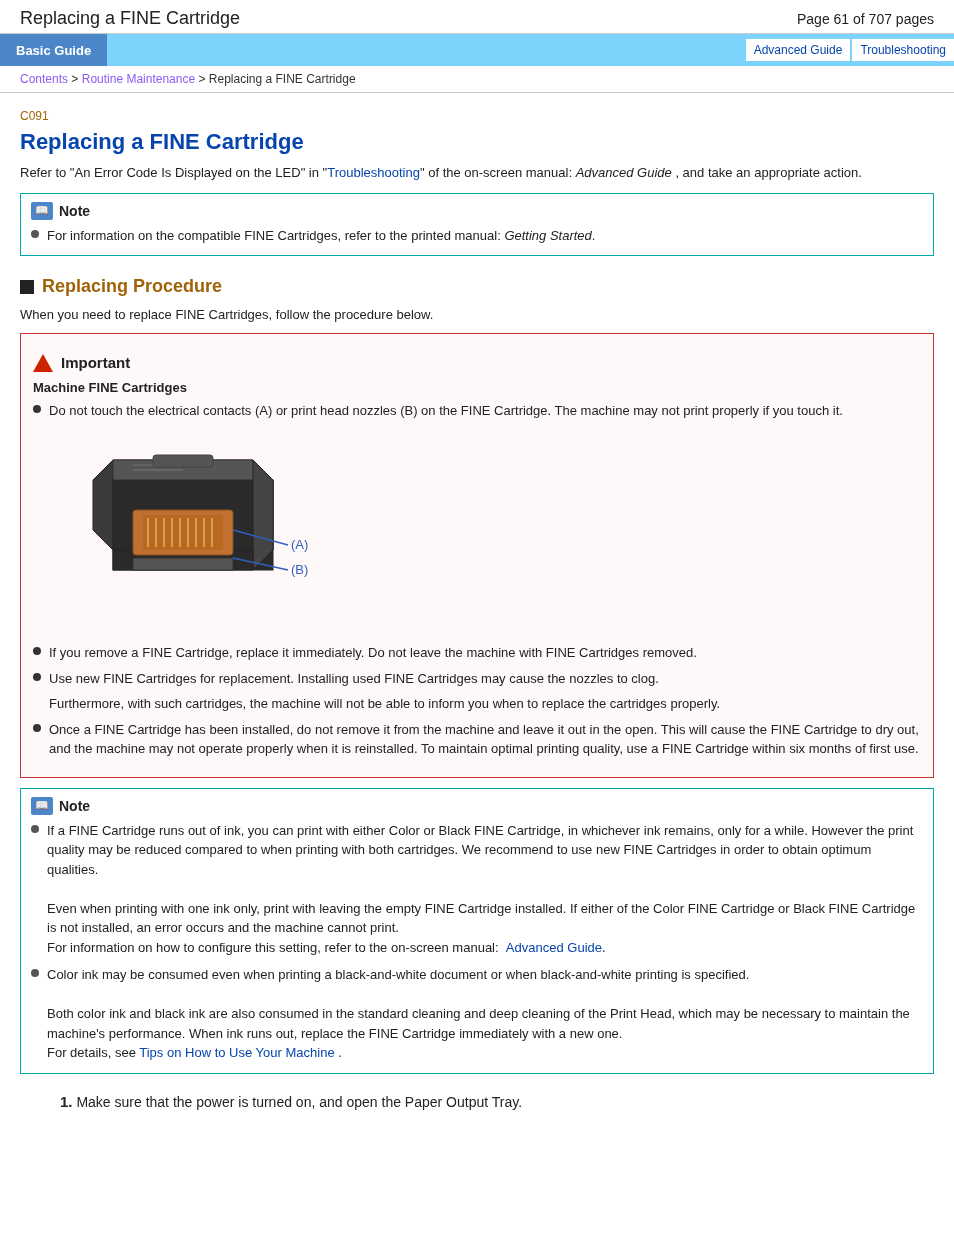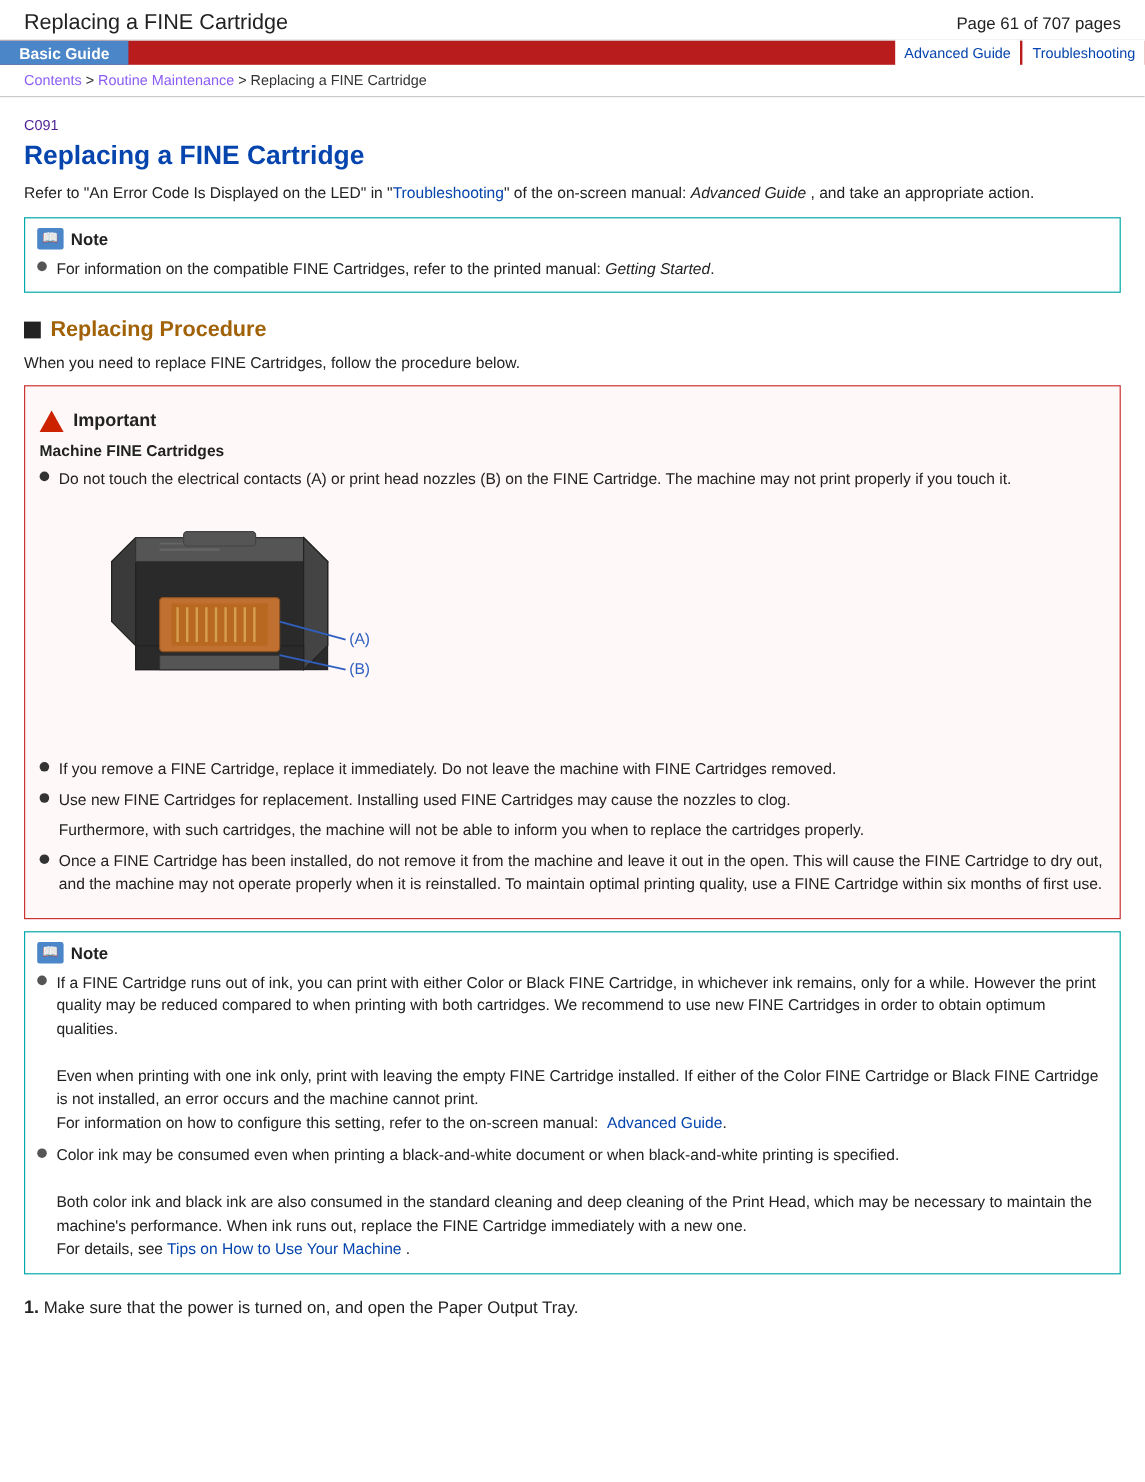--- a/index.html
+++ b/index.html
@@ -28,23 +28,23 @@
     }
     .top-header-page {
       font-size: 14px;
       color: #222;
     }
 
     
     .nav-bar {
       display: flex;
       align-items: center;
-      background: #b91c1c;
+      background: #7dd3fc;
       padding: 0;
-      height: 20px;
+      height: 32px;
     }
     .nav-bar-basic {
       background: #4a86c8;
       color: #fff;
       font-weight: bold;
       font-size: 13px;
       padding: 4px 16px;
       height: 100%;
       display: flex;
       align-items: center;
@@ -81,21 +81,21 @@
       cursor: pointer;
     }
 
     
     .main-content {
       padding: 10px 20px 20px 20px;
     }
 
     .code-label {
       font-size: 12px;
-      color: #4c1d95;
+      color: #a16207;
       margin-bottom: 6px;
       margin-top: 6px;
     }
 
     .page-title {
       font-size: 22px;
       font-weight: bold;
       color: #0645ad;
       margin-bottom: 8px;
     }
@@ -239,20 +239,21 @@
       line-height: 1.5;
       margin-bottom: 6px;
       padding-left: 16px;
     }
 
     
     .step-item {
       font-size: 14px;
       line-height: 1.6;
       margin-top: 16px;
+      margin-left: 40px;
     }
     .step-number {
       font-weight: bold;
       font-size: 15px;
     }
 
     
     .note-box a {
       color: #0645ad;
       text-decoration: none;

